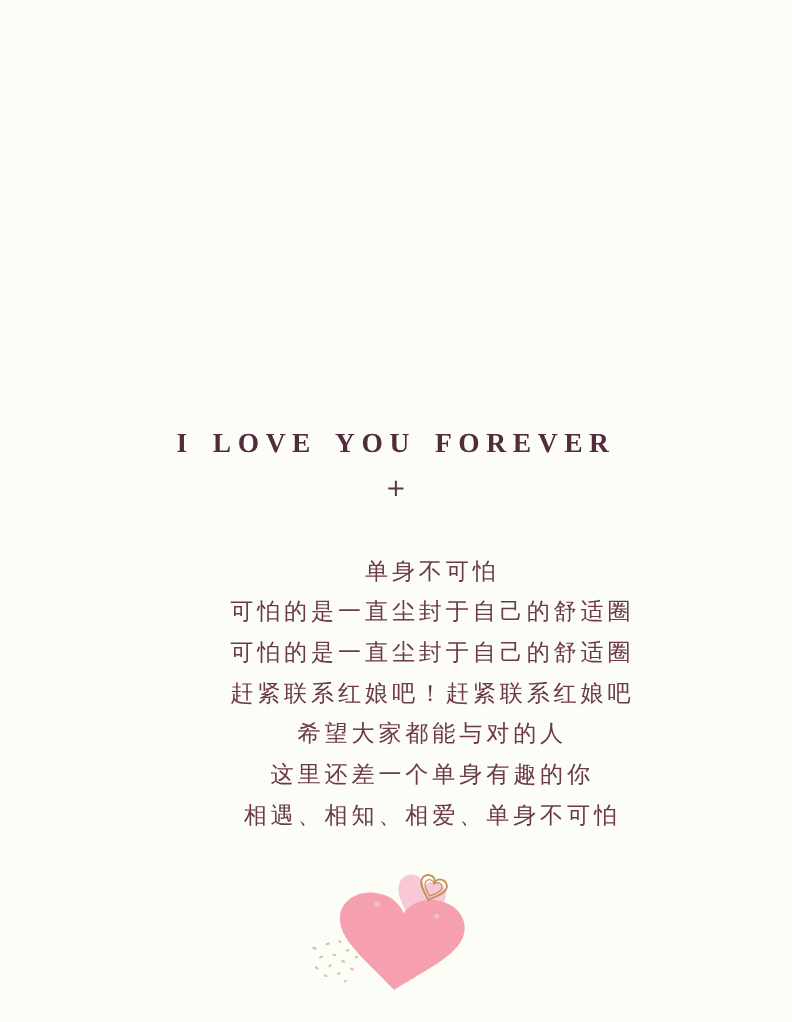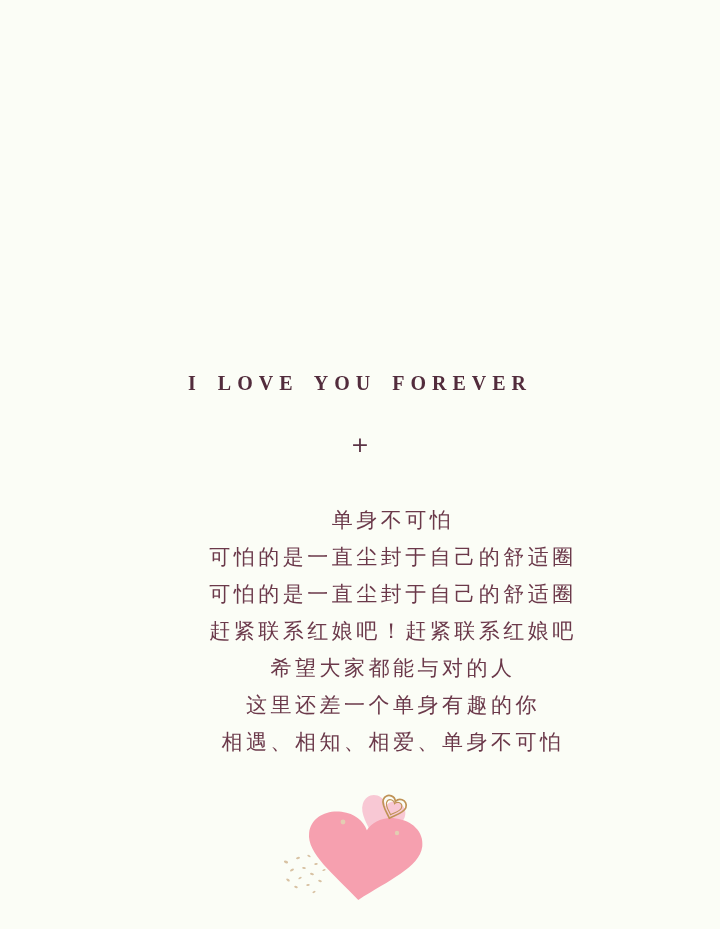--- a/index.html
+++ b/index.html
@@ -14,26 +14,26 @@
   }
   .page {
     position: relative;
     width: 720px;
     height: 929px;
     overflow: hidden;
     text-align: center;
   }
   .title {
     position: absolute;
-    top: 370px;
+    top: 391px;
     left: 0;
     width: 100%;
     font-family: "Liberation Serif", "DejaVu Serif", serif;
     font-weight: bold;
-    font-size: 20px;
+    font-size: 25px;
     line-height: 26px;
     letter-spacing: 6px;
     word-spacing: 5px;
     color: #522c3c;
   }
   .plus {
     position: absolute;
     top: 433px;
     left: 0;
     width: 100%;

